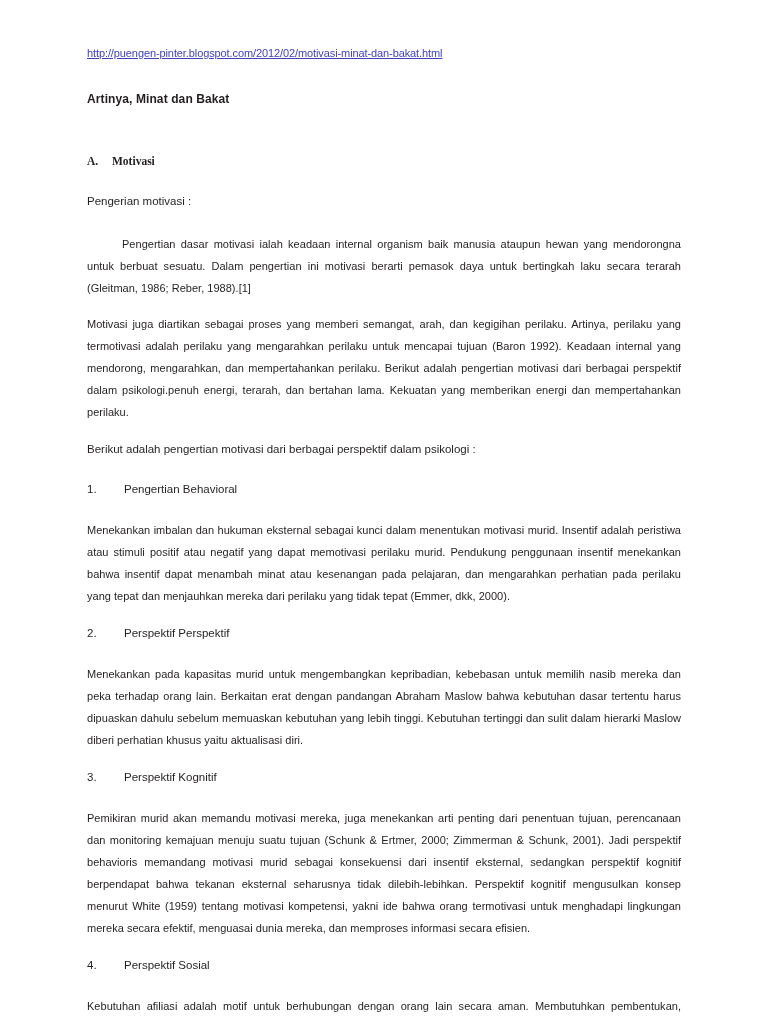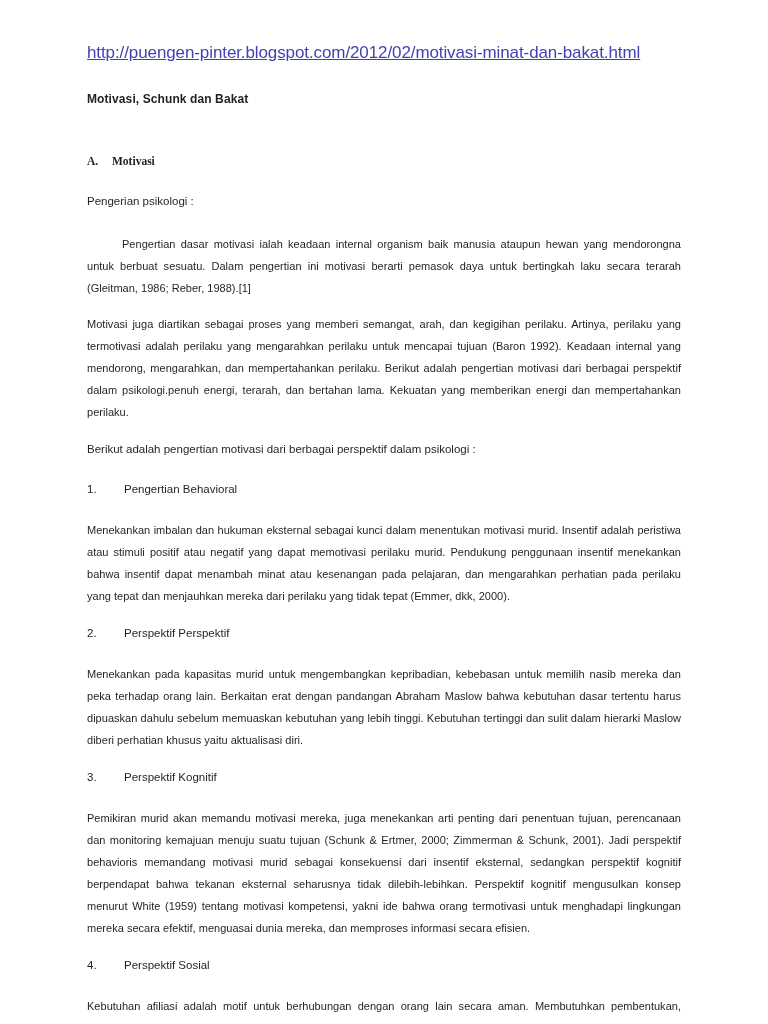--- a/index.html
+++ b/index.html
@@ -18,21 +18,21 @@
   .page {
     position: relative;
     width: 768px;
     height: 1024px;
     background: #ffffff;
     box-sizing: border-box;
     padding: 44px 87px 0 87px;
   }
   .doc-url {
     display: block;
-    font-size: 17px;
+    font-size: 11px;
     line-height: 18px;
     color: #4342b5;
     text-decoration: underline;
     letter-spacing: -0.1px;
     margin: 0 0 28px 0;
     word-break: break-all;
   }
   .doc-title {
     font-size: 12px;
     font-weight: bold;
@@ -77,27 +77,27 @@
     min-width: 37px;
   }
 </style>
 </head>
 <body>
 
 <div class="page">
 
   <a class="doc-url" href="#">http://puengen-pinter.blogspot.com/2012/02/motivasi-minat-dan-bakat.html</a>
 
-  <div class="doc-title">Motivasi, Schunk dan Bakat</div>
+  <div class="doc-title">Artinya, Minat dan Bakat</div>
 
   <div class="section-heading">
     <span class="marker">A.</span><span>Motivasi</span>
   </div>
 
-  <div class="lead-line">Pengerian psikologi :</div>
+  <div class="lead-line">Pengerian motivasi :</div>
 
   <p class="body indented">Pengertian dasar motivasi ialah keadaan internal organism baik manusia ataupun hewan yang mendorongna untuk berbuat sesuatu. Dalam pengertian ini motivasi berarti pemasok daya untuk bertingkah laku secara terarah (Gleitman, 1986; Reber, 1988).[1]</p>
 
   <p class="body">Motivasi juga diartikan sebagai  proses yang memberi semangat, arah, dan kegigihan perilaku. Artinya, perilaku yang termotivasi adalah perilaku yang mengarahkan perilaku untuk mencapai tujuan (Baron 1992). Keadaan internal yang mendorong, mengarahkan, dan mempertahankan perilaku. Berikut adalah pengertian motivasi dari berbagai perspektif dalam psikologi.penuh energi, terarah, dan bertahan lama.   Kekuatan yang memberikan energi dan mempertahankan perilaku.</p>
 
   <div class="list-heading">Berikut adalah pengertian motivasi dari berbagai perspektif dalam psikologi :</div>
 
   <div class="list-heading">
     <span class="num">1.</span><span>Pengertian Behavioral</span>
   </div>

